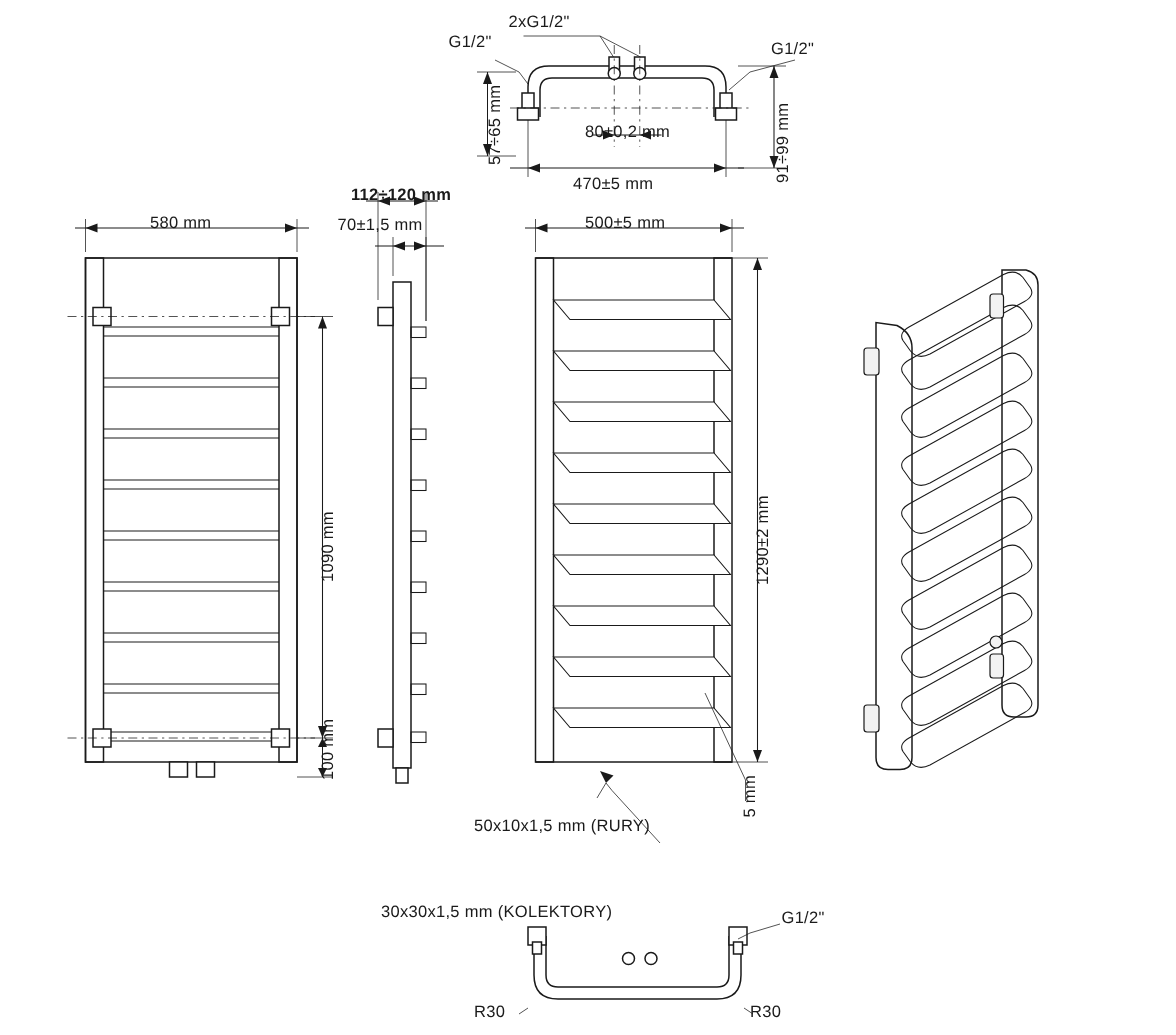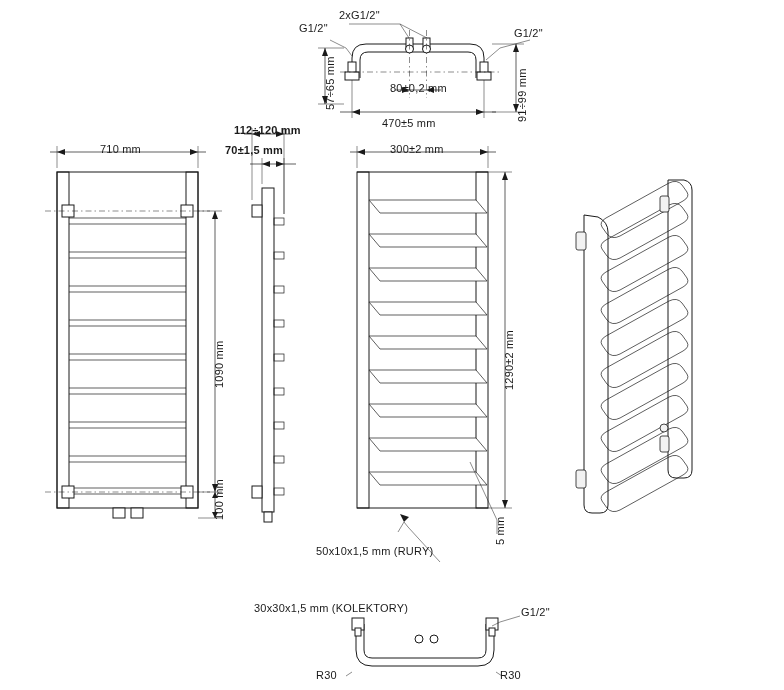--- a/index.html
+++ b/index.html
@@ -216,27 +216,27 @@
   </svg>
 
   <div class="lbl" style="left:339px;top:9px;">2xG1/2"</div>
   <div class="lbl" style="left:299px;top:22px;">G1/2"</div>
   <div class="lbl" style="left:514px;top:27px;">G1/2"</div>
   <div class="lbl vert" style="left:324px;top:110px;">57÷65 mm</div>
   <div class="lbl" style="left:390px;top:82px;">80±0,2 mm</div>
   <div class="lbl" style="left:382px;top:117px;">470±5 mm</div>
   <div class="lbl vert" style="left:516px;top:122px;">91÷99 mm</div>
 
-  <div class="lbl" style="left:100px;top:143px;">710 mm</div>
+  <div class="lbl" style="left:100px;top:143px;">580 mm</div>
   <div class="lbl" style="left:234px;top:124px;font-weight:bold;">112÷120 mm</div>
-  <div class="lbl" style="left:225px;top:144px;font-weight:bold;">70±1,5 mm</div>
+  <div class="lbl" style="left:225px;top:144px;">70±1,5 mm</div>
   <div class="lbl vert" style="left:213px;top:388px;">1090 mm</div>
   <div class="lbl vert" style="left:213px;top:520px;">100 mm</div>
 
-  <div class="lbl" style="left:390px;top:143px;">300±2 mm</div>
+  <div class="lbl" style="left:390px;top:143px;">500±5 mm</div>
   <div class="lbl vert" style="left:503px;top:390px;">1290±2 mm</div>
   <div class="lbl vert" style="left:494px;top:545px;">5 mm</div>
 
   <div class="lbl" style="left:268px;top:545px;margin-left:48px;">50x10x1,5 mm (RURY)</div>
   <div class="lbl" style="left:254px;top:602px;">30x30x1,5 mm (KOLEKTORY)</div>
 
   <div class="lbl" style="left:521px;top:606px;">G1/2"</div>
   <div class="lbl" style="left:316px;top:669px;">R30</div>
   <div class="lbl" style="left:500px;top:669px;">R30</div>
 

